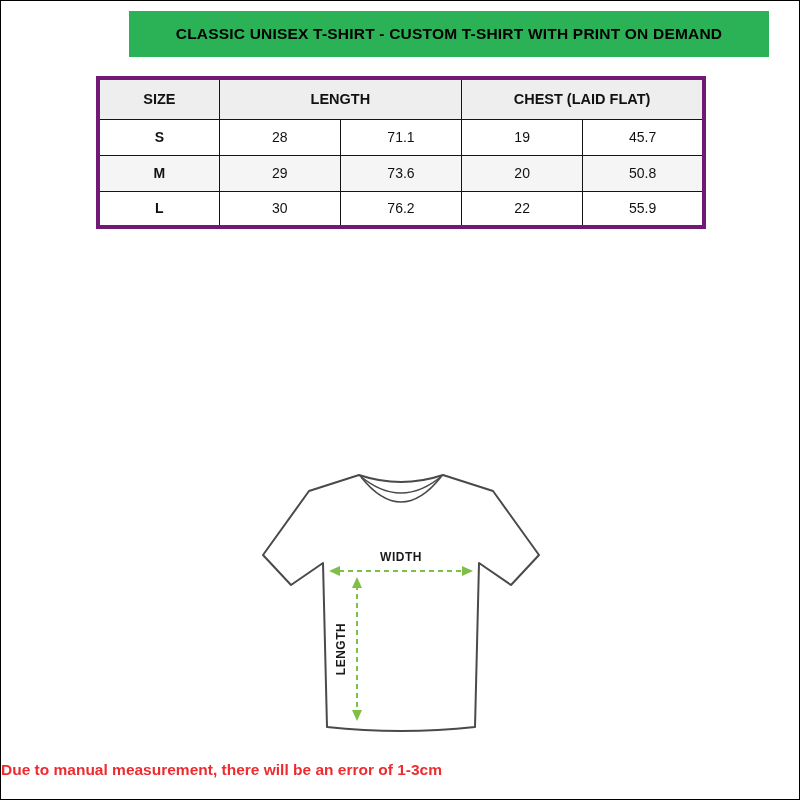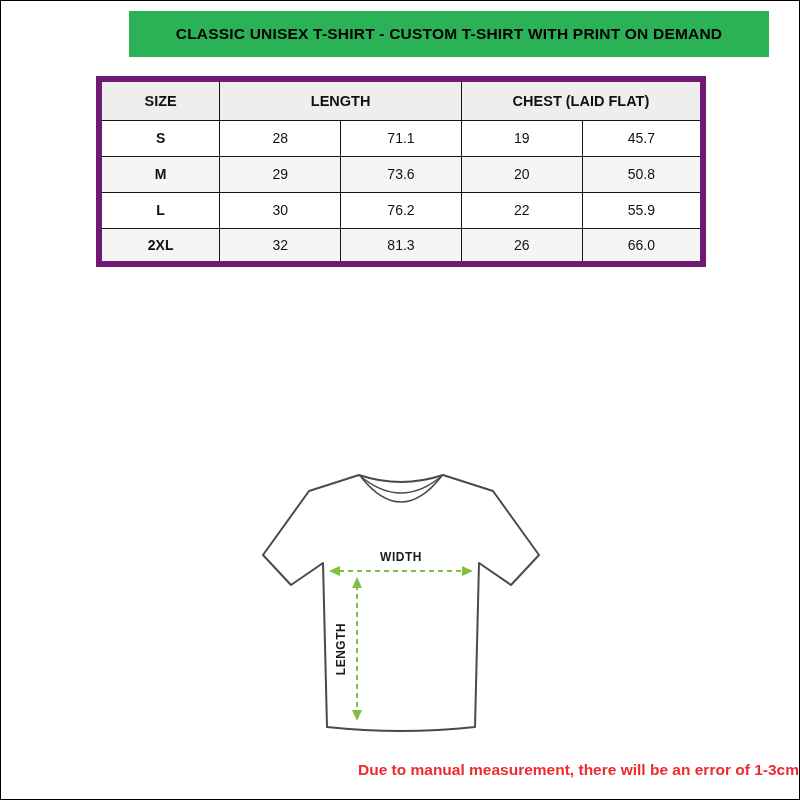--- a/index.html
+++ b/index.html
@@ -27,21 +27,21 @@
     letter-spacing: 0.2px;
     text-align: center;
     margin-left: 24px;
   }
   table.size-table {
     position: absolute;
     top: 75px; left: 95px;
     width: 610px;
     border-collapse: collapse;
     table-layout: fixed;
-    border: 6px solid #701a75;
+    border: 4px solid #701a75;
   }
   .size-table th, .size-table td {
     border: 1px solid #141414;
     text-align: center;
     vertical-align: middle;
     color: #111111;
   }
   .size-table th {
     height: 41px;
     font-size: 14.5px;
@@ -82,21 +82,21 @@
     font-family: "Liberation Sans", sans-serif;
     font-size: 12px;
     font-weight: bold;
     letter-spacing: 0.5px;
     fill: #1a1a1a;
   }
   .footnote {
     position: absolute;
     top: 760px; left: 0;
     width: 100%;
-    text-align: right;
+    text-align: left;
     font-size: 15.5px;
     font-weight: bold;
     color: var(--note-red, #ee2b2f);
   }
 </style>
 </head>
 <body>
 
 <div class="page">
 
@@ -125,27 +125,20 @@
         <td>20</td>
         <td>50.8</td>
       </tr>
       <tr>
         <td class="size-col">L</td>
         <td>30</td>
         <td>76.2</td>
         <td>22</td>
         <td>55.9</td>
       </tr>
-      <tr>
-        <td class="size-col">2XL</td>
-        <td>32</td>
-        <td>81.3</td>
-        <td>26</td>
-        <td>66.0</td>
-      </tr>
     </tbody>
   </table>
 
   <svg class="diagram" viewBox="0 0 300 312" aria-hidden="true">
 
     <path class="shirt-outline" d="M 108 36
          L 58 52
          L 12 116
          L 40 146
          L 72 124

